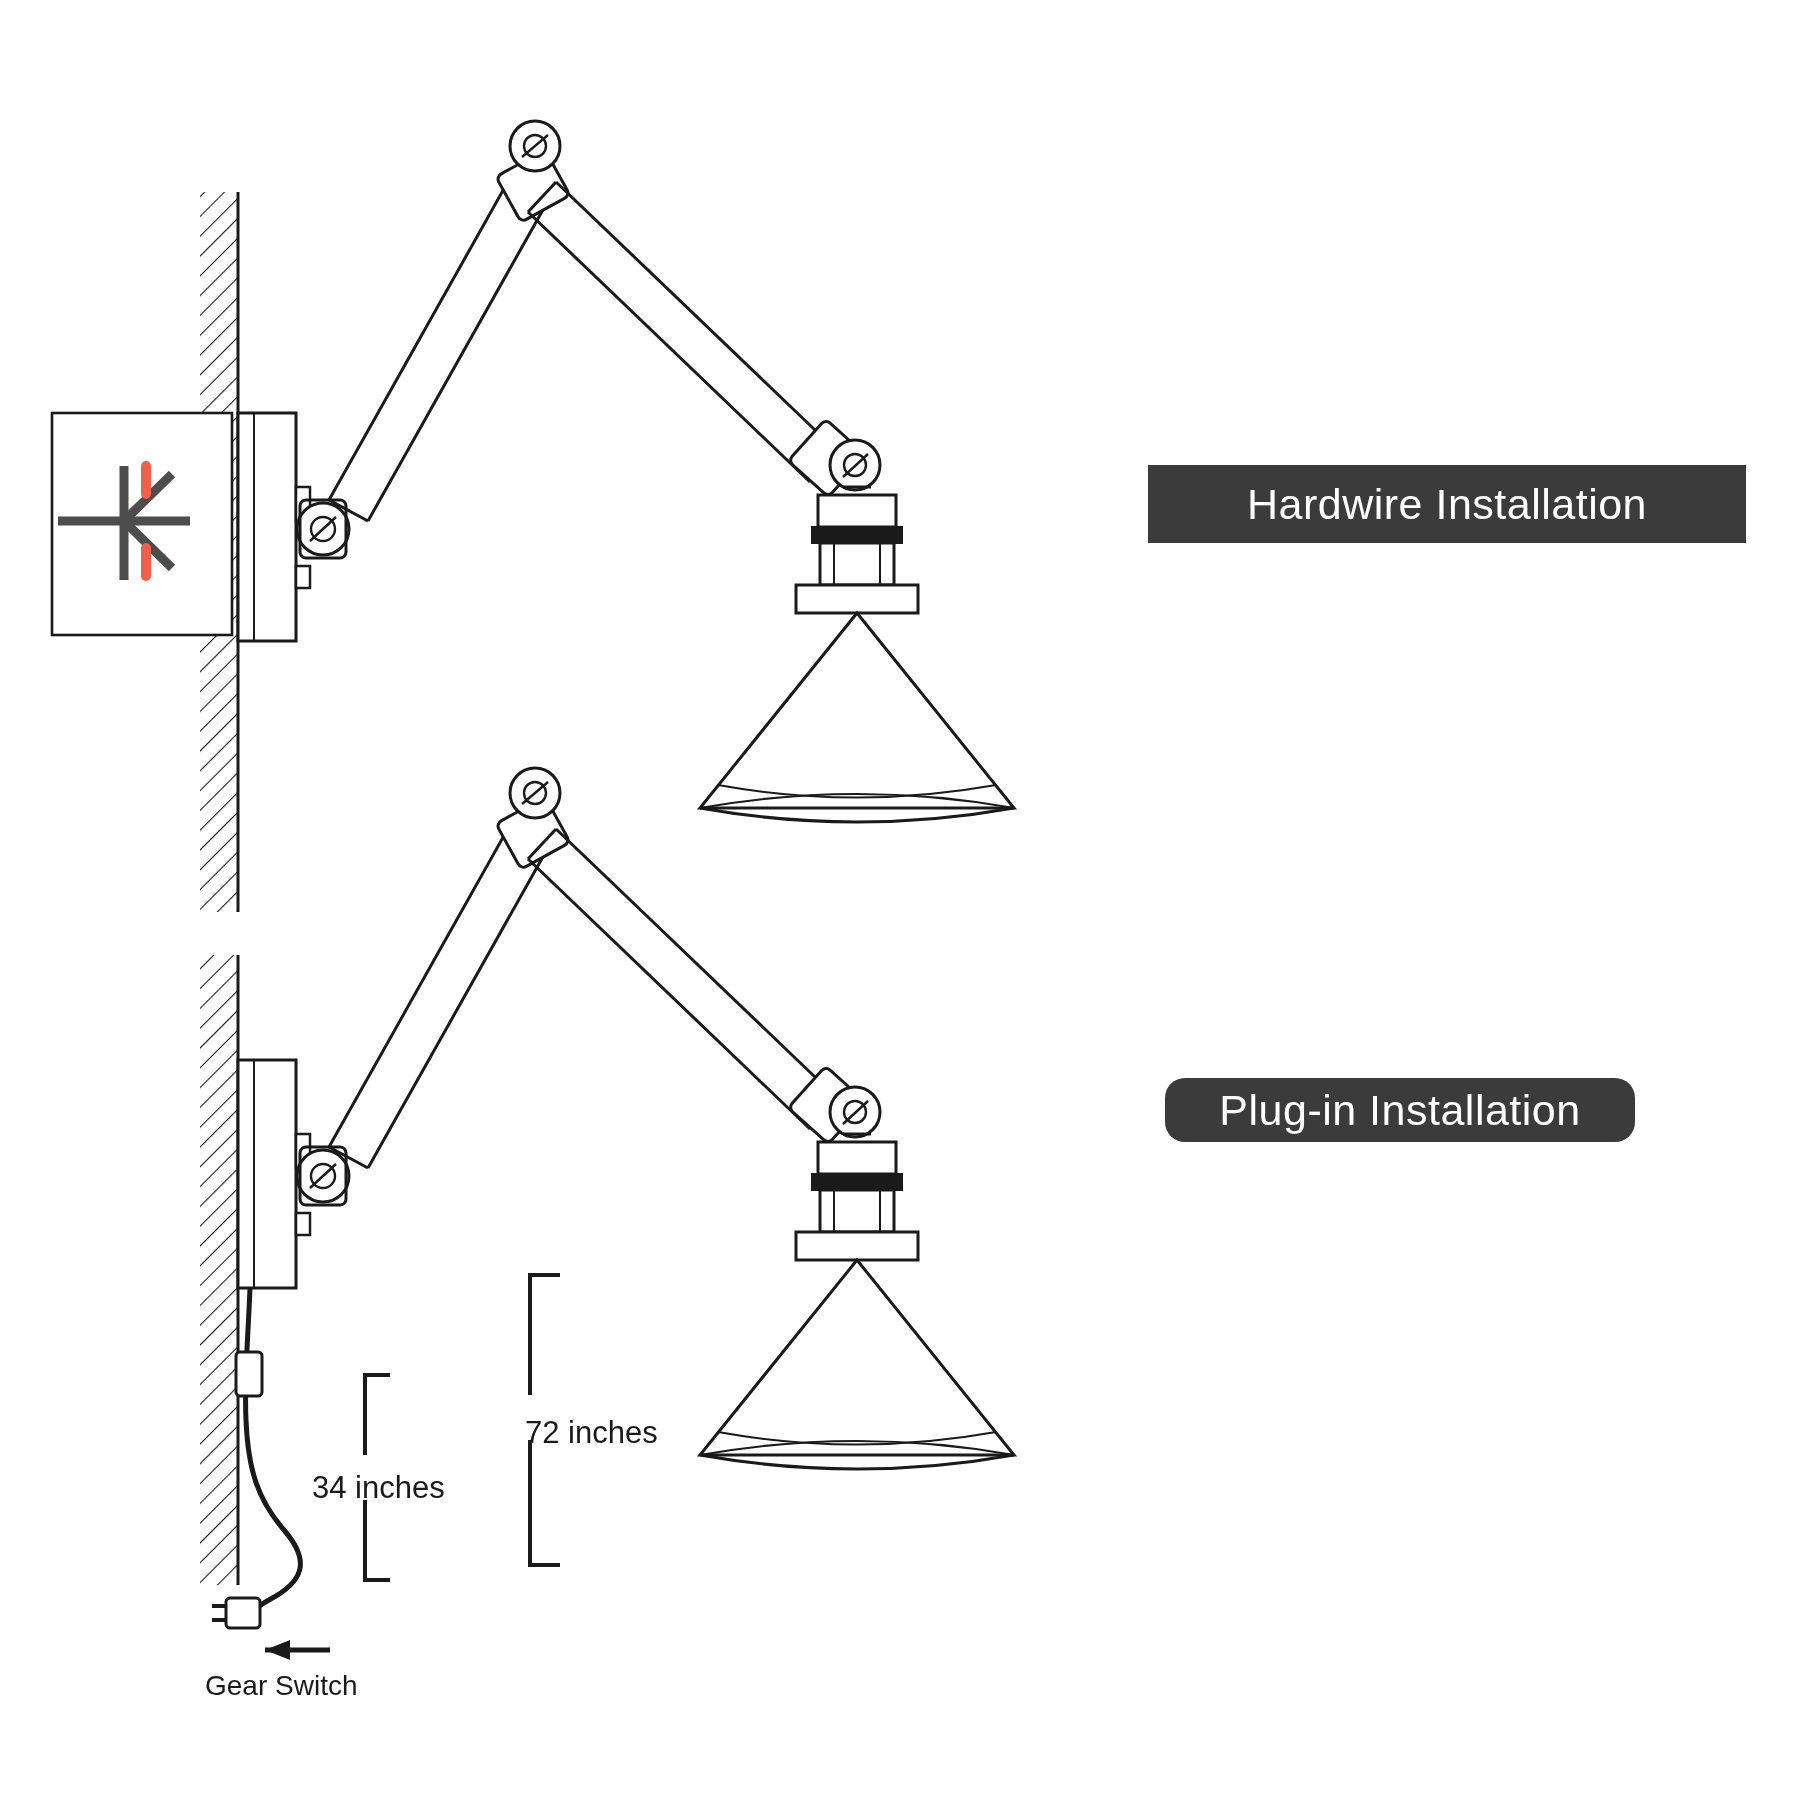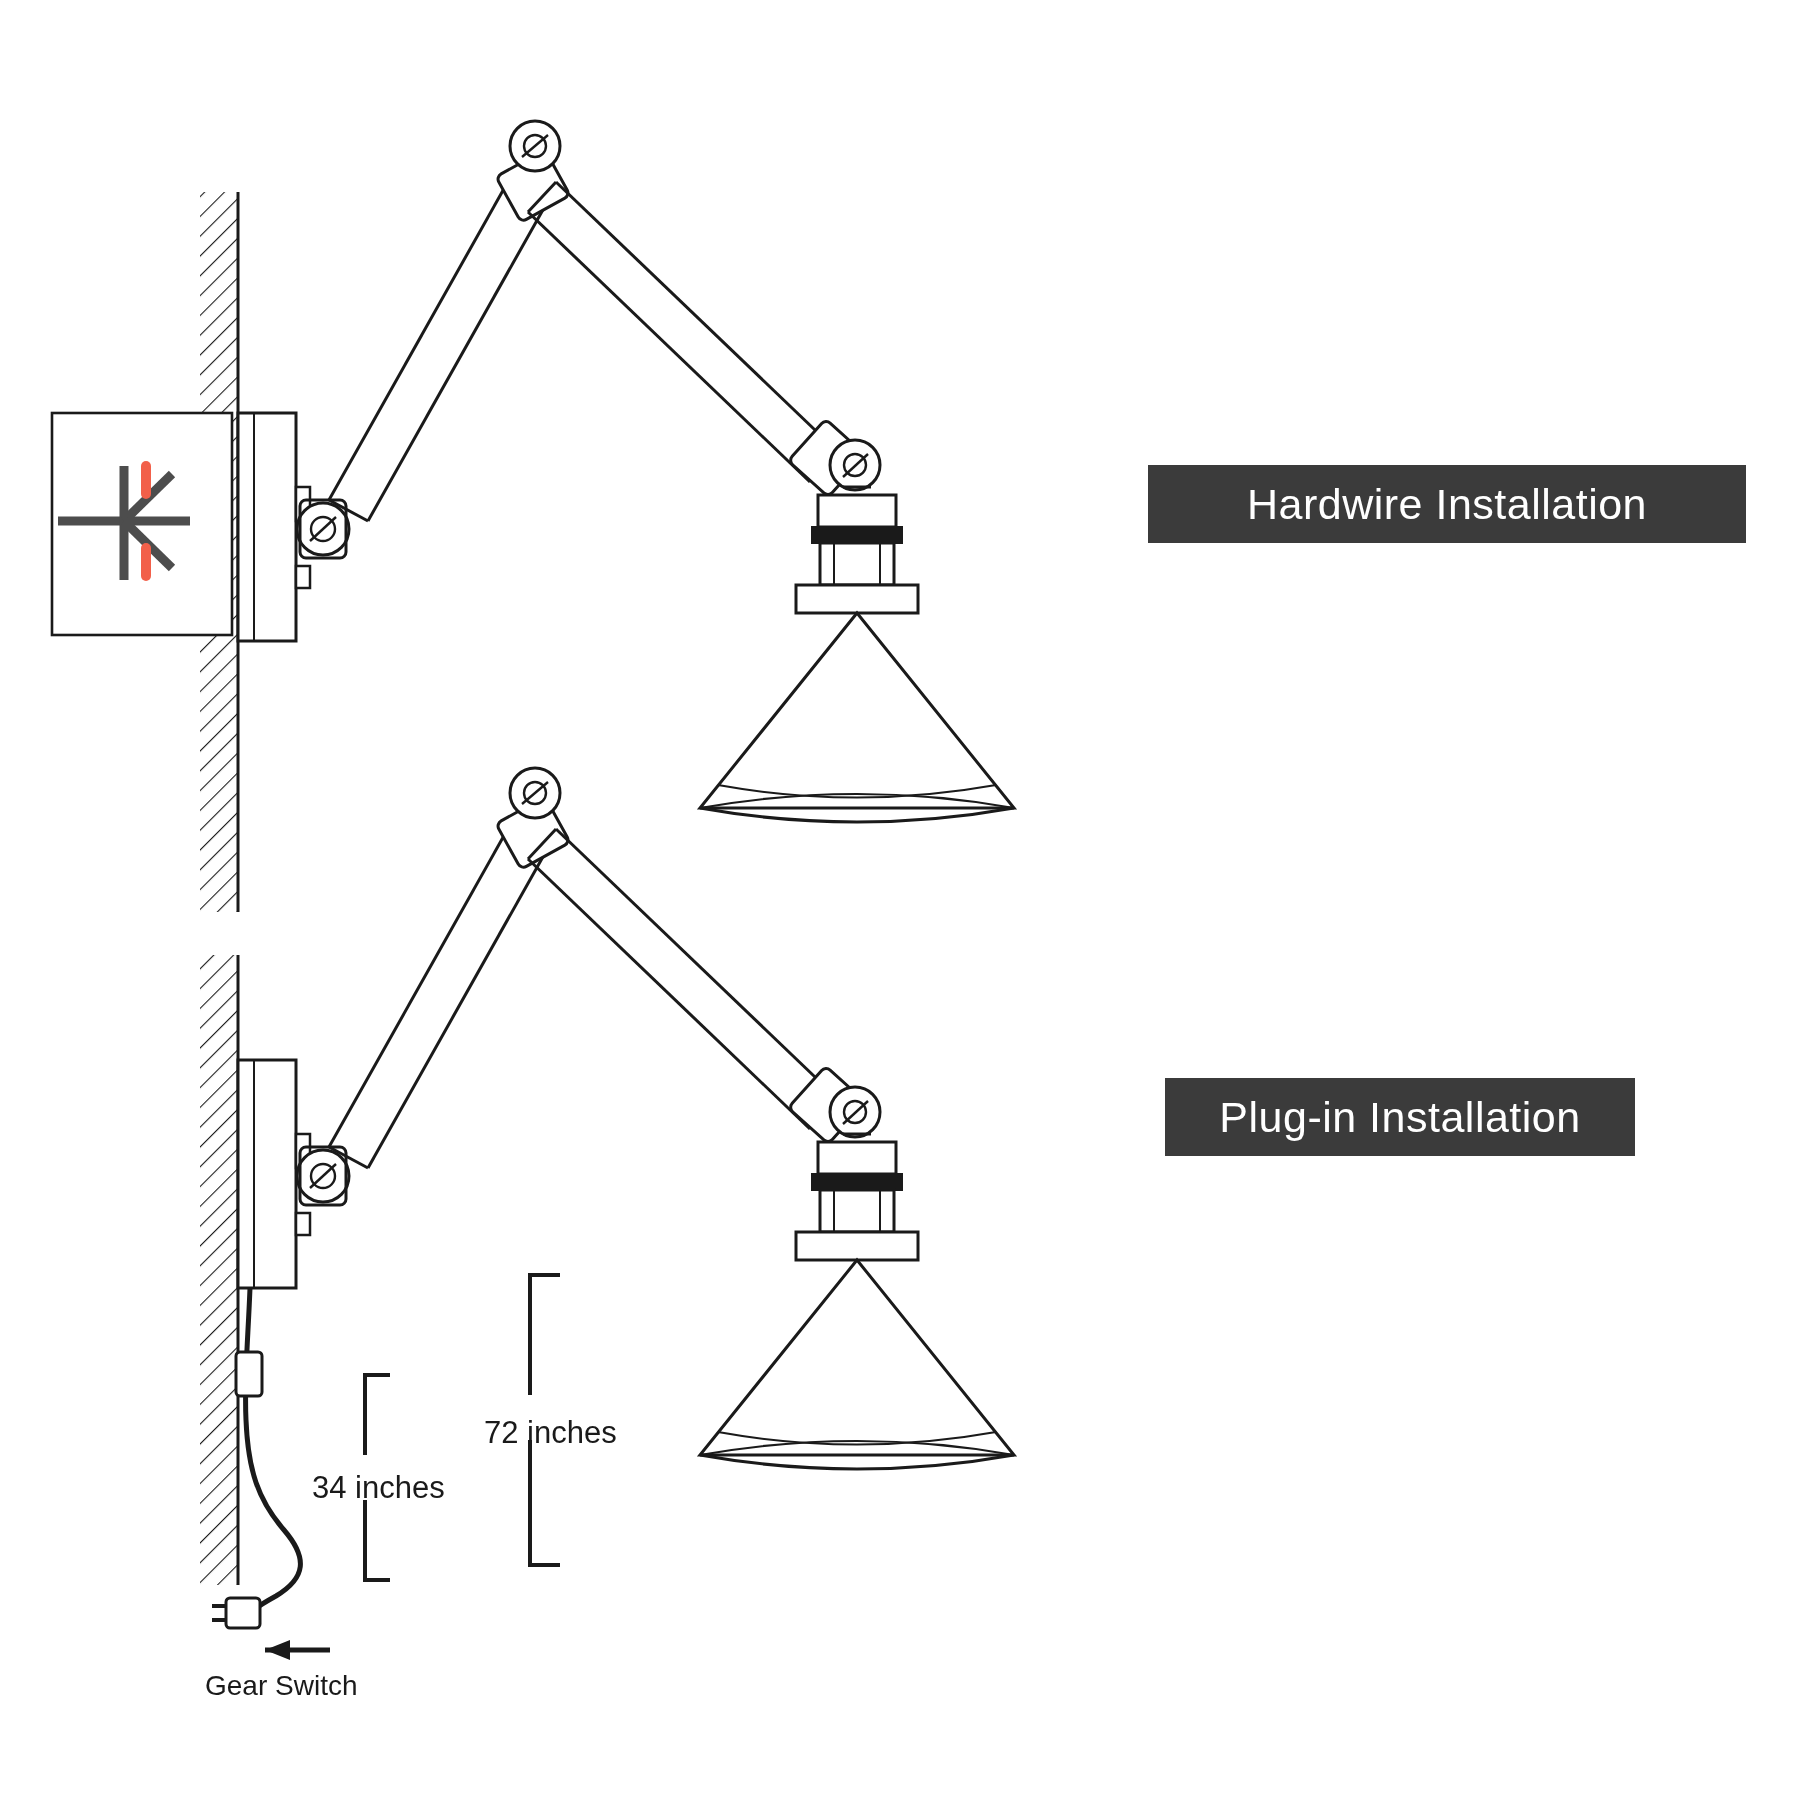--- a/index.html
+++ b/index.html
@@ -42,30 +42,31 @@
   #hardwire-label {
     left: 1148px;
     top: 465px;
     width: 598px;
     height: 78px;
   }
   #plugin-label {
     left: 1165px;
     top: 1078px;
     width: 470px;
-    height: 78px;
+    height: 64px;
+    border-radius: 20px;
   }
   .dim-text {
     position: absolute;
     color: #1a1a1a;
     font-size: 31px;
     white-space: nowrap;
   }
   #dim-72 {
-    left: 484px;
+    left: 525px;
     top: 1415px;
   }
   #dim-34 {
     left: 312px;
     top: 1470px;
   }
   #gear-switch-text {
     left: 205px;
     top: 1670px;
     font-size: 28px;

